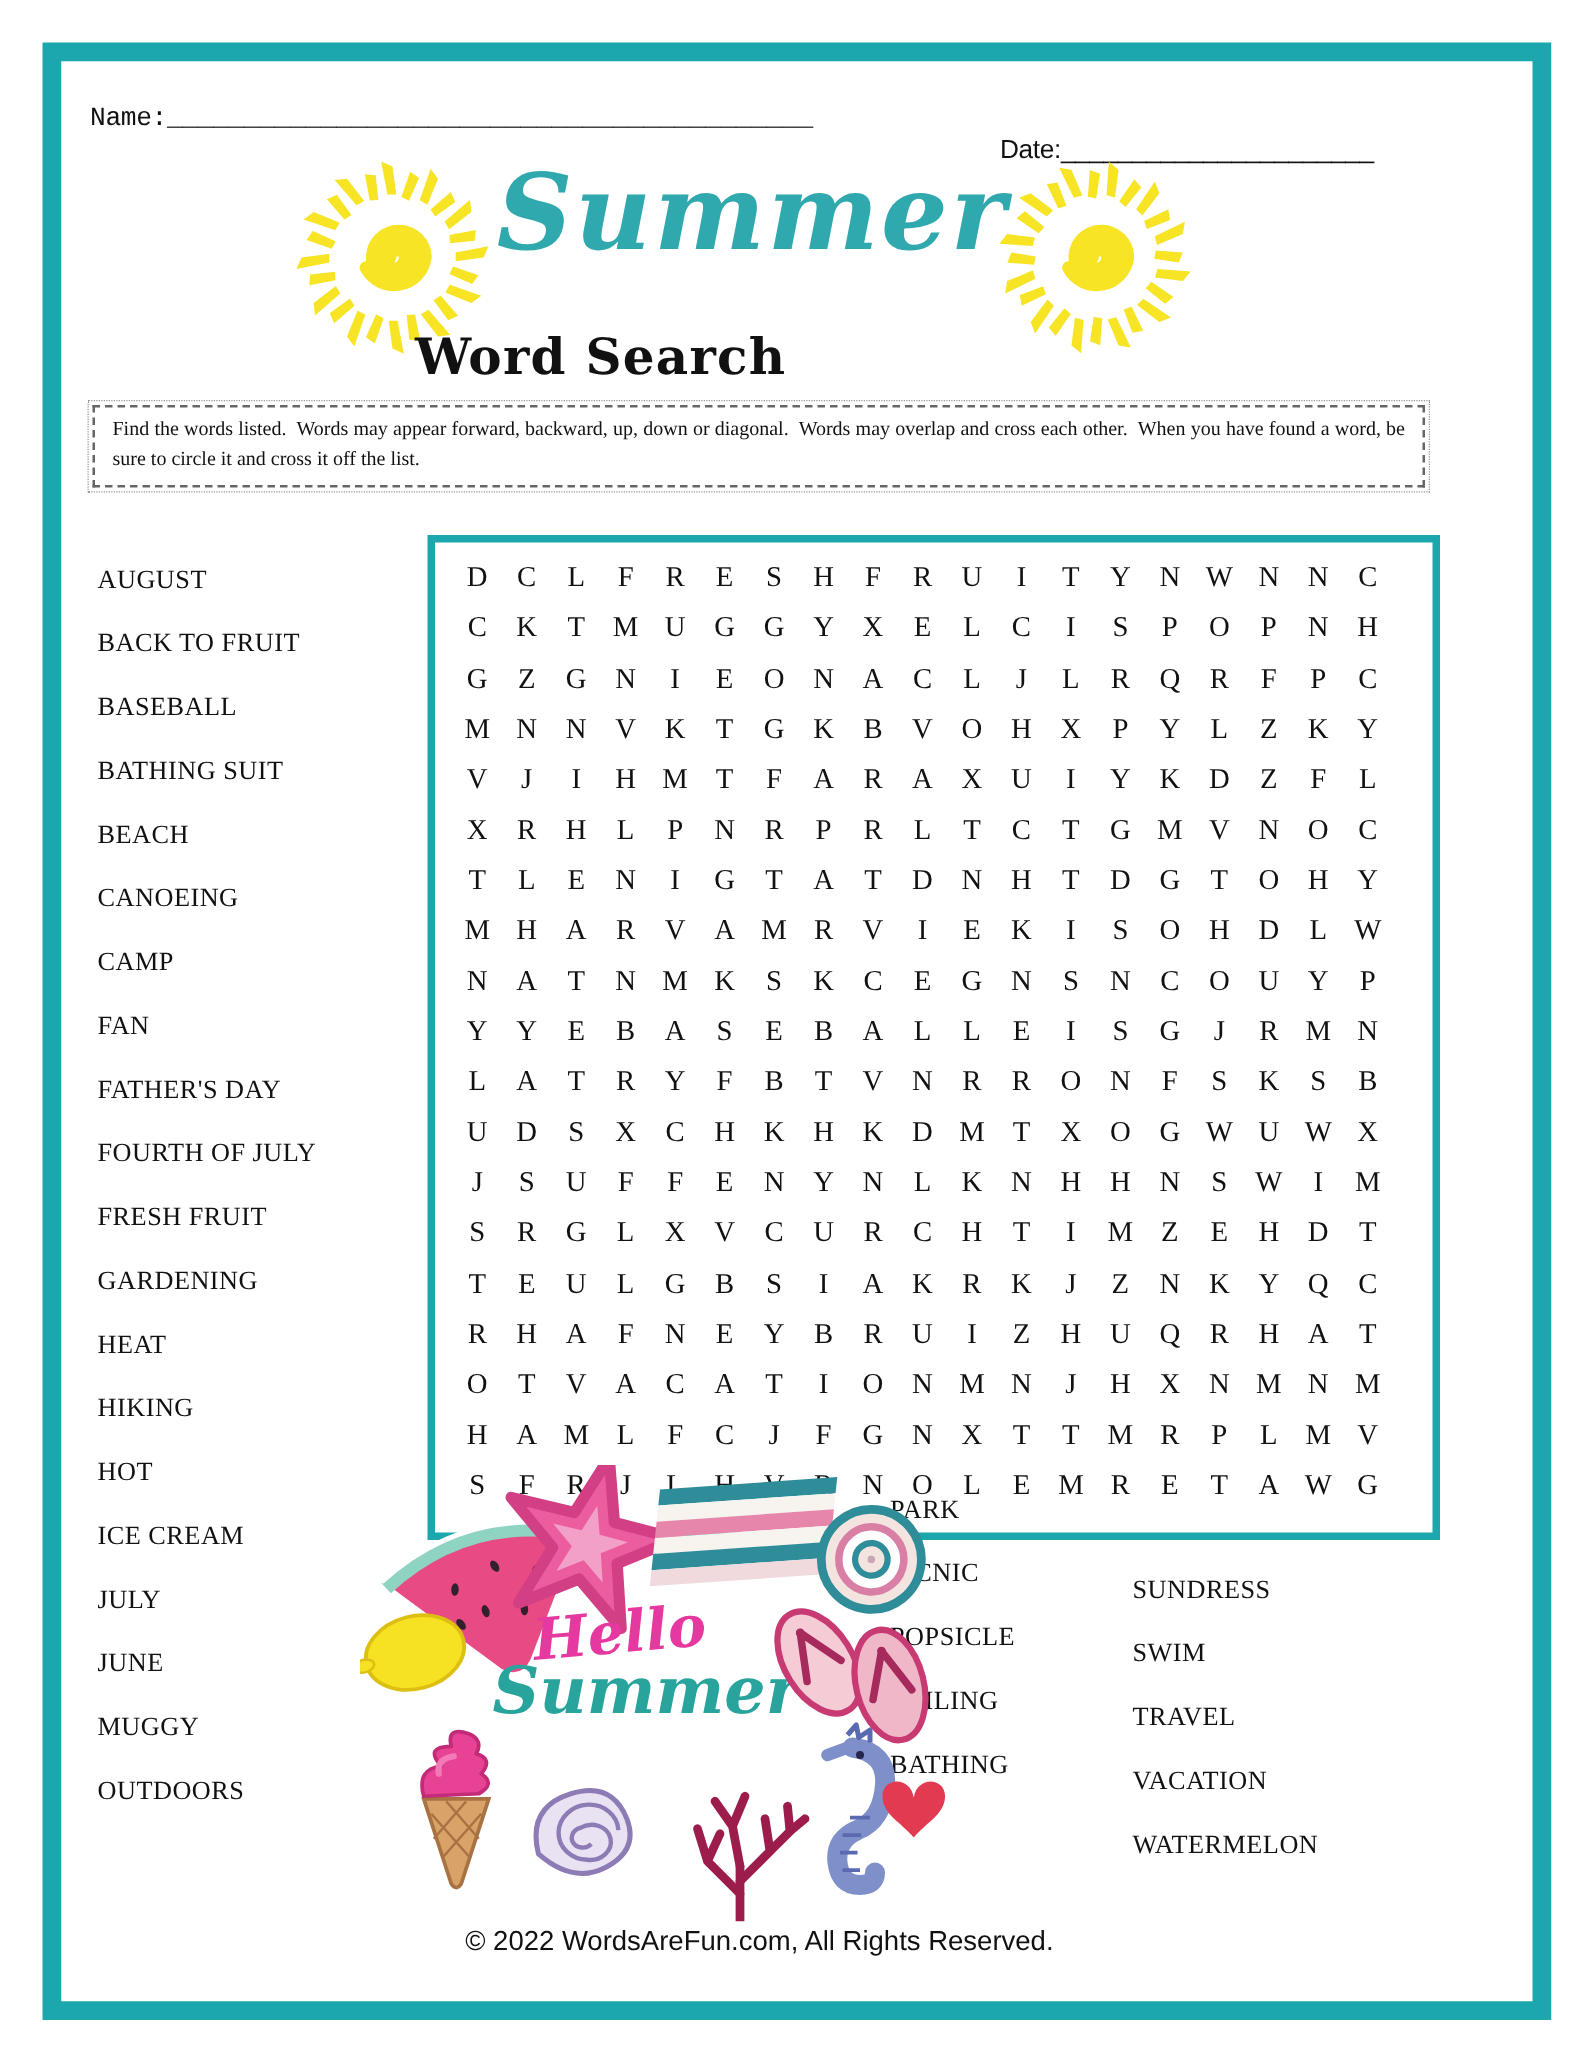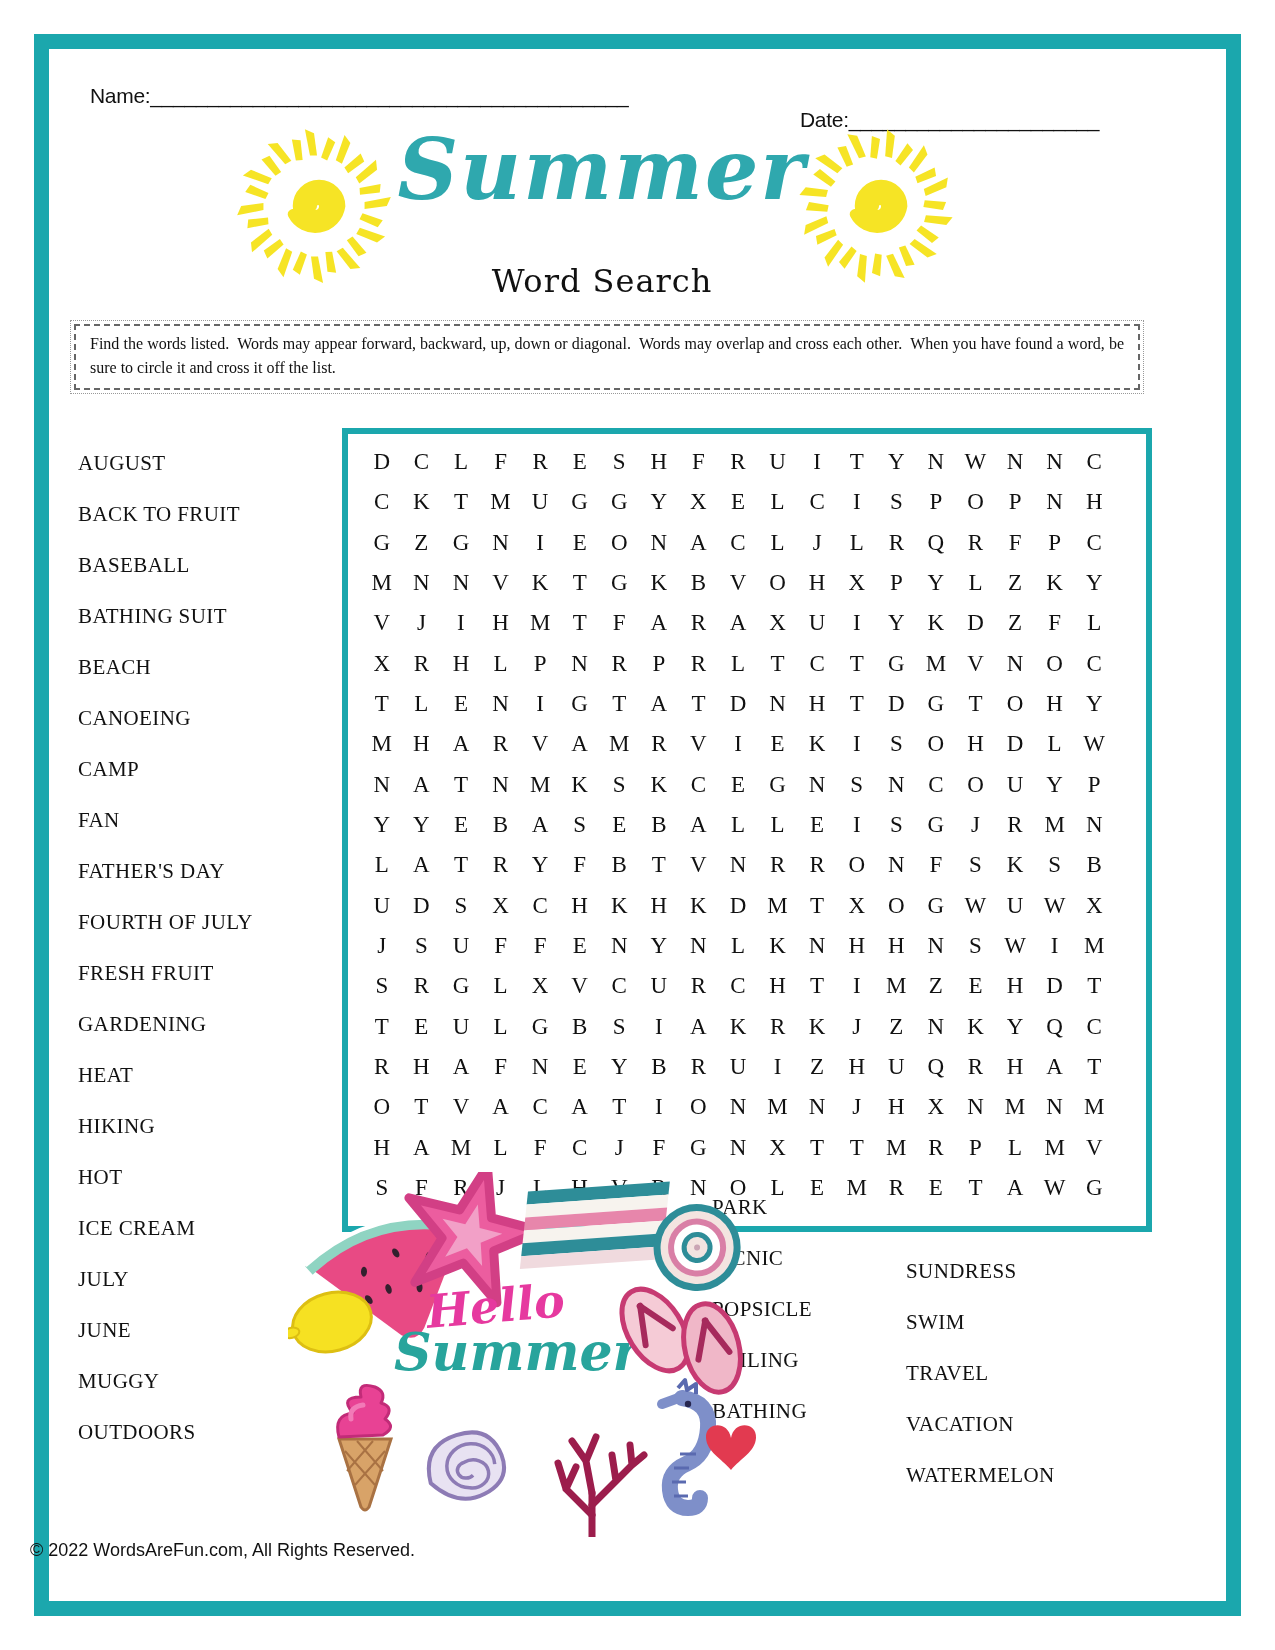--- a/index.html
+++ b/index.html
@@ -9,30 +9,30 @@
     --ink:#111111;
   }
   html,body{margin:0;padding:0;background:#ffffff;}
   .page{position:relative;width:1275px;height:1650px;background:#fff;overflow:hidden;
         font-family:"Liberation Serif",serif;color:var(--ink);}
   .frame{position:absolute;left:34px;top:34px;width:1207px;height:1582px;
          border:15px solid var(--teal);box-sizing:border-box;}
   
   .field{position:absolute;top:84px;font-family:"Liberation Sans",sans-serif;
          font-size:21px;letter-spacing:-0.3px;white-space:nowrap;}
-  .field-name{left:90px;}
+  .field-name{left:72px;font-family:Liberation Mono, monospace;}
   .field-date{left:800px;margin-top:24px;}
   .sun{position:absolute;top:110px;width:172px;height:182px;}
   .sun-left{left:228px;}
   .sun-right{left:790px;}
   .title-main{position:absolute;left:332px;top:128px;width:540px;text-align:center;
               font-family:"DejaVu Serif",serif;font-style:italic;font-weight:bold;
               font-size:84px;line-height:1;color:var(--title-teal);letter-spacing:2px;}
-  .title-sub{position:absolute;left:332px;top:262px;width:540px;text-align:center;
-             font-family:"DejaVu Serif",serif;font-weight:normal;font-size:32px;
+  .title-sub{position:absolute;left:332px;top:262px;width:540px;text-align:left;
+             font-family:"DejaVu Serif",serif;font-weight:bold;font-size:40px;
              letter-spacing:1px;color:var(--ink);}
   
   .instructions{position:absolute;left:74px;top:324px;width:1066px;box-sizing:border-box;
                 border:2px dashed #666;outline:1px dotted #999;outline-offset:3px;
                 padding:6px 14px 8px 14px;font-size:16px;line-height:1.5;
                 text-align:justify;white-space:pre-wrap;}
   
   .word-col{position:absolute;text-align:left;font-size:21px;letter-spacing:0.4px;}
   .word-col .word{height:51px;line-height:51px;white-space:nowrap;}
   .word-col-left{left:78px;top:438px;width:216px;}
@@ -42,22 +42,22 @@
   .grid-box{position:absolute;left:342px;top:428px;width:810px;height:804px;
             border:6px solid var(--teal);box-sizing:border-box;background:#fff;}
   .grid-inner{position:absolute;left:14px;top:8px;right:32px;bottom:18px;
               display:grid;grid-template-columns:repeat(19,1fr);grid-template-rows:repeat(19,1fr);}
   .grid-inner .cell{display:flex;align-items:center;justify-content:center;
                     font-size:23px;color:var(--ink);}
   
   .illustration{position:absolute;left:288px;top:1172px;width:475px;height:365px;}
   .hello-script{font-family:"DejaVu Serif",serif;font-style:italic;font-weight:bold;}
   
-  .footer{position:absolute;left:30px;top:1540px;width:1155px;
-          font-family:"Liberation Sans",sans-serif;font-size:18px;color:var(--ink);}
+  .footer{position:absolute;left:30px;top:1540px;width:1155px;text-align:center;
+          font-family:"Liberation Sans",sans-serif;font-size:22px;color:var(--ink);}
 </style>
 </head>
 <body>
 
 <div class="page">
   <div class="frame"></div>
 
   <div class="field field-name"><span>Name:</span><span>__________________________________________</span></div>
   <div class="field field-date"><span>Date:</span><span>______________________</span></div>
 

